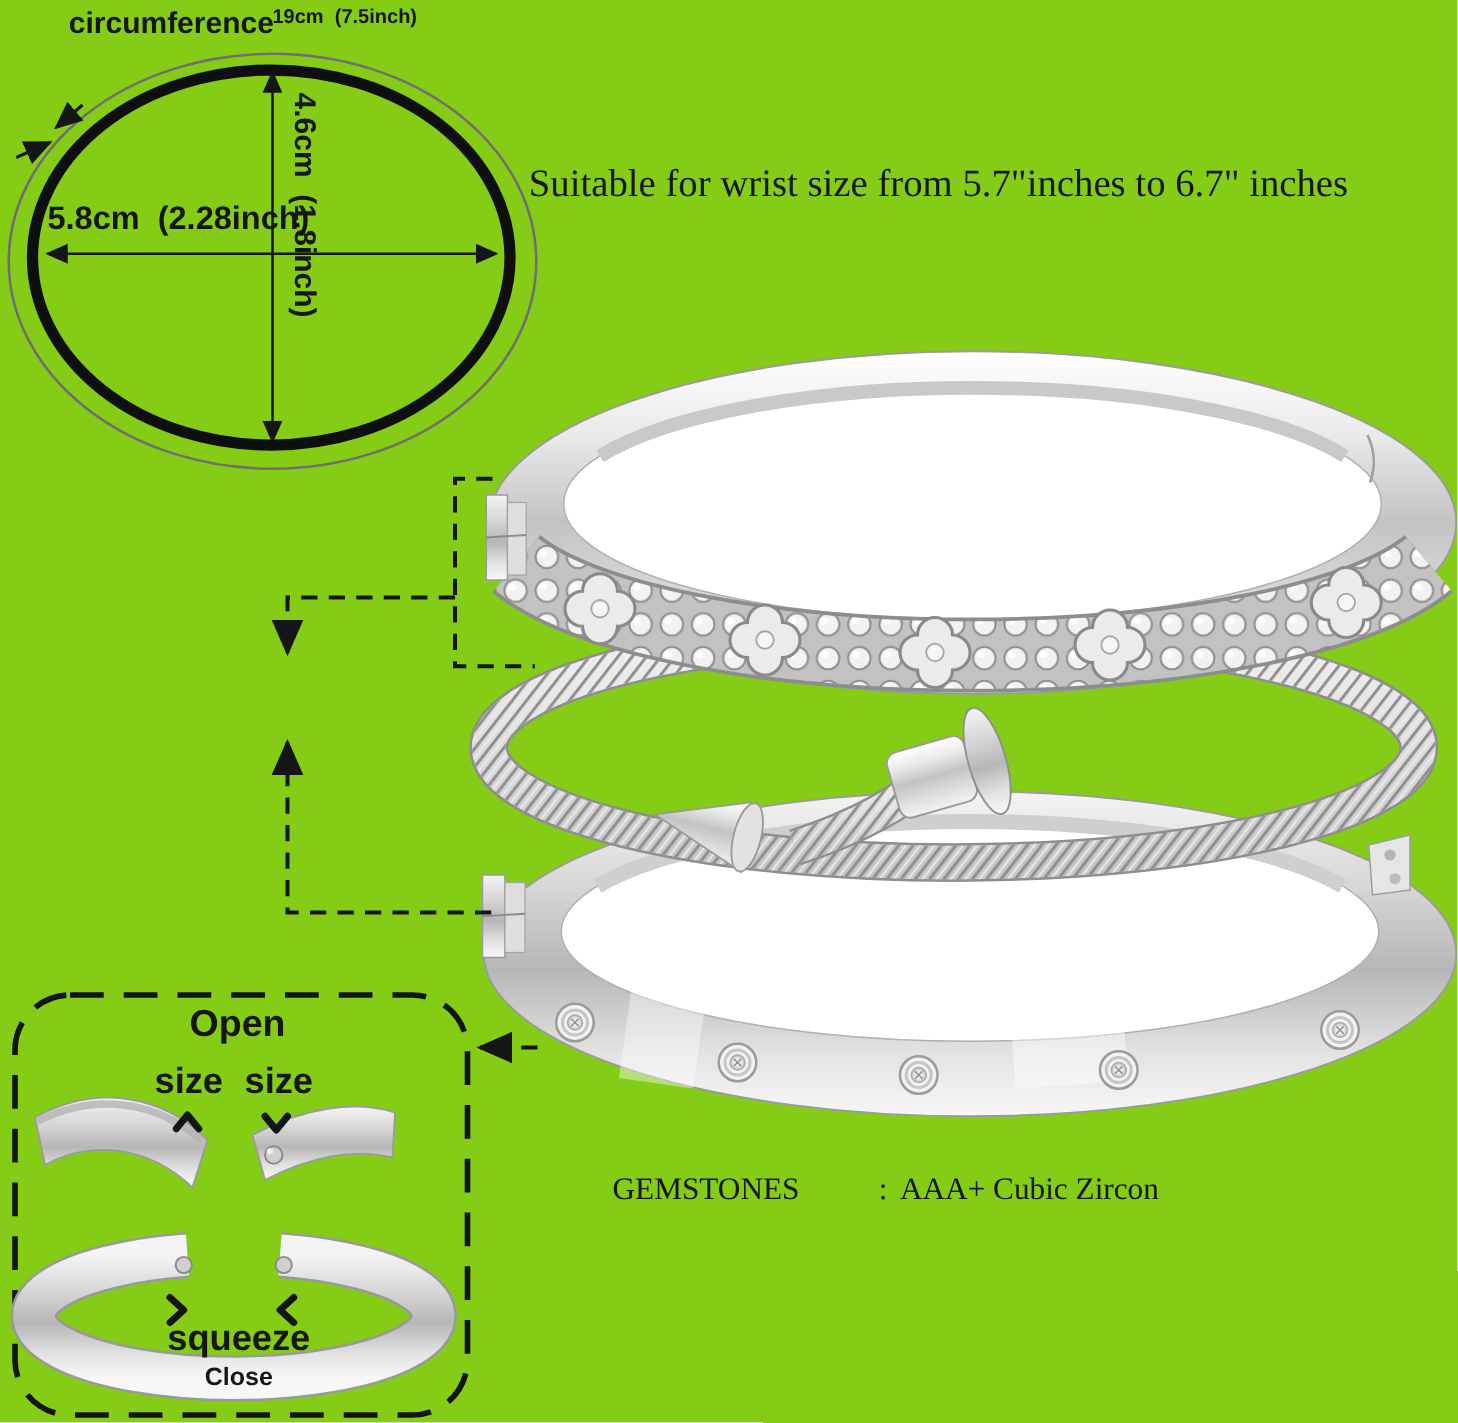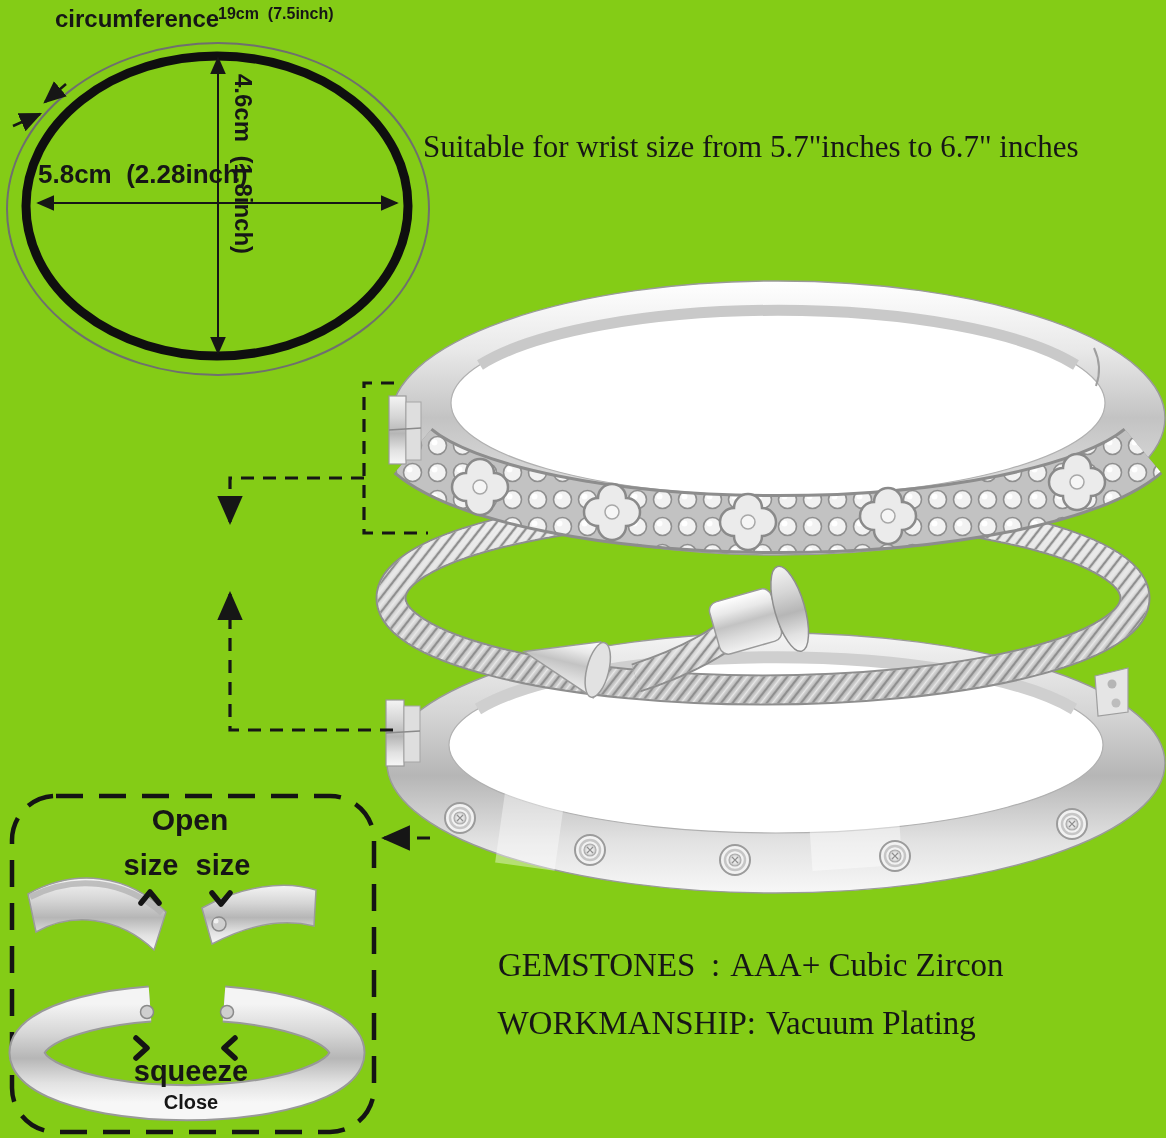--- a/index.html
+++ b/index.html
@@ -180,25 +180,22 @@
   </svg>
 
   <div class="t sans-b" style="left:55px;top:6px;font-size:24px">circumference</div>
   <div class="t sans-b" style="left:218px;top:6px;font-size:16px">19cm  (7.5inch)</div>
   <div class="t sans-b" style="left:38px;top:161px;font-size:26px">5.8cm  (2.28inch)</div>
   <div class="t sans-b rot90" style="left:256px;top:74px;font-size:24px">4.6cm  (1.8inch)</div>
 
   <div class="t serif" style="left:423px;top:131px;font-size:31px">Suitable for wrist size from 5.7"inches to 6.7" inches</div>
 
 
-  <div class="t serif" style="left:465px;top:913px;font-size:33px">
+  <div class="t serif" style="left:465px;top:913px;font-size:25px">
     <span class="spec-label-1">GEMSTONES</span><span class="spec-sep">:</span><span>AAA+ Cubic Zircon</span>
-  </div>
-  <div class="t serif" style="left:465px;top:971px;font-size:33px">
-    <span>WORKMANSHIP</span><span class="spec-sep">:</span><span>Vacuum Plating</span>
   </div>
 
   <div class="t clasp-label ctr" style="left:190px;top:804px;font-size:30px">Open</div>
   <div class="t clasp-label ctr" style="left:151px;top:850px;font-size:29px">size</div>
   <div class="t clasp-label ctr" style="left:223px;top:850px;font-size:29px">size</div>
   <div class="t clasp-label ctr" style="left:191px;top:1056px;font-size:29px">squeeze</div>
   <div class="t clasp-label ctr" style="left:191px;top:1092px;font-size:20px">Close</div>
 </div>
 
 </body></html>

